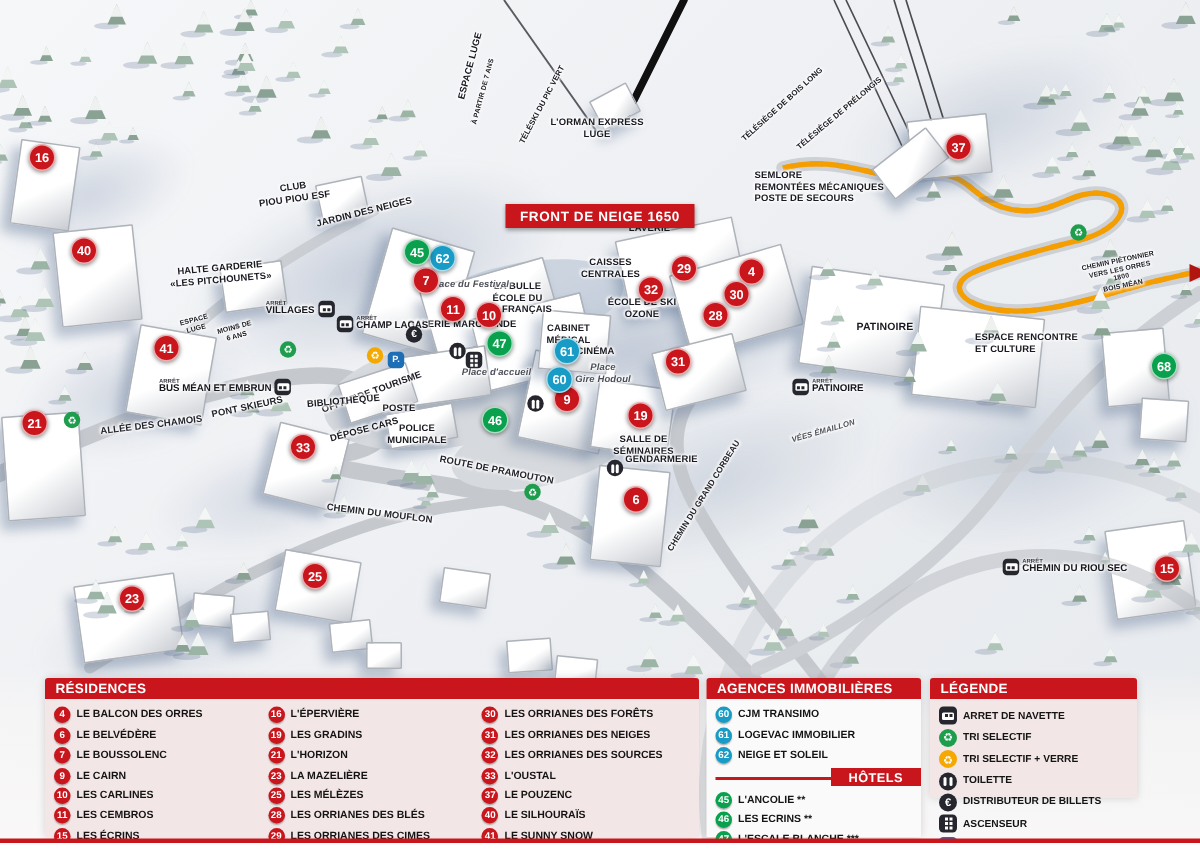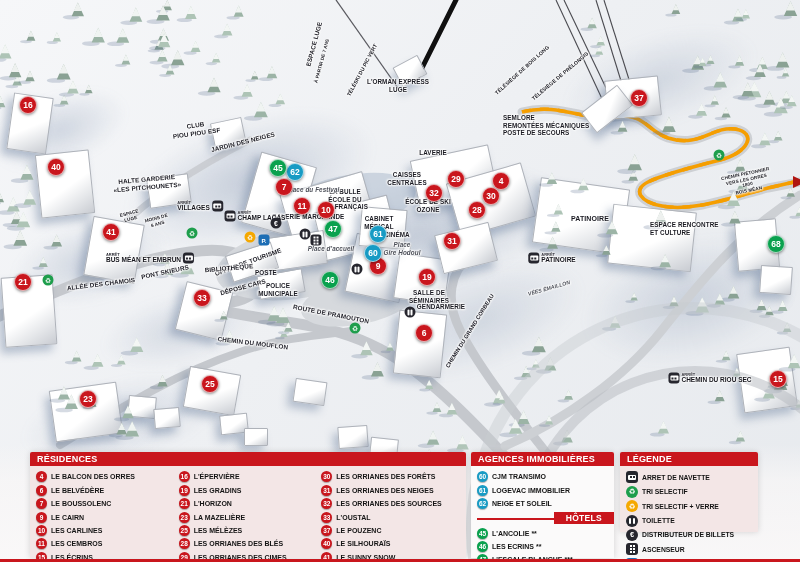--- a/index.html
+++ b/index.html
@@ -603,20 +603,21 @@
       <polygon points="389.94128227233887,342.37441062927246 386.1349633216858,350.8328971862793 393.74760122299193,350.8328971862793" fill="#9cb4a6"></polygon>
       <polygon points="389.94128227233887,342.37441062927246 387.4037363052368,347.6186722946167 392.47882823944093,347.6186722946167" fill="#ffffff" opacity=".85"></polygon>
       <ellipse cx="359.4621992111206" cy="356.2524983882904" rx="8.341841697692871" ry="2.2244911193847656" fill="rgba(90,110,145,.25)"></ellipse>
       <polygon points="366.413733959198,341.3494288921356 360.15735268592834,355.2524983882904 372.67011523246765,355.2524983882904" fill="#aec4b6"></polygon>
       <polygon points="366.413733959198,341.3494288921356 362.24281311035156,349.9693319797516 370.58465480804443,349.9693319797516" fill="#ffffff" opacity=".85"></polygon>
       <ellipse cx="370.25973558425903" cy="377.3895511627197" rx="8.557585716247559" ry="2.2820228576660155" fill="rgba(90,110,145,.25)"></ellipse>
       <polygon points="377.39105701446533,362.12690830230713 370.97286772727966,376.3895511627197 383.809246301651,376.3895511627197" fill="#8aa294"></polygon>
       <polygon points="377.39105701446533,362.12690830230713 373.11226415634155,370.96974687576295 381.6698498725891,370.96974687576295" fill="#ffffff" opacity=".85"></polygon>
     </svg>
 
+  <div id="banner">FRONT DE NEIGE 1650</div>
 
   <div class="whiteband"></div>
   <div class="sw sw2"></div>
   <div class="sw sw1"></div>
 
   <div class="panel" id="panel-ag">
     <div class="phead">AGENCES IMMOBILIÈRES</div>
     <div class="pbody" id="ag-body">
         <div class="litem">
           <span class="b blue">60</span>

